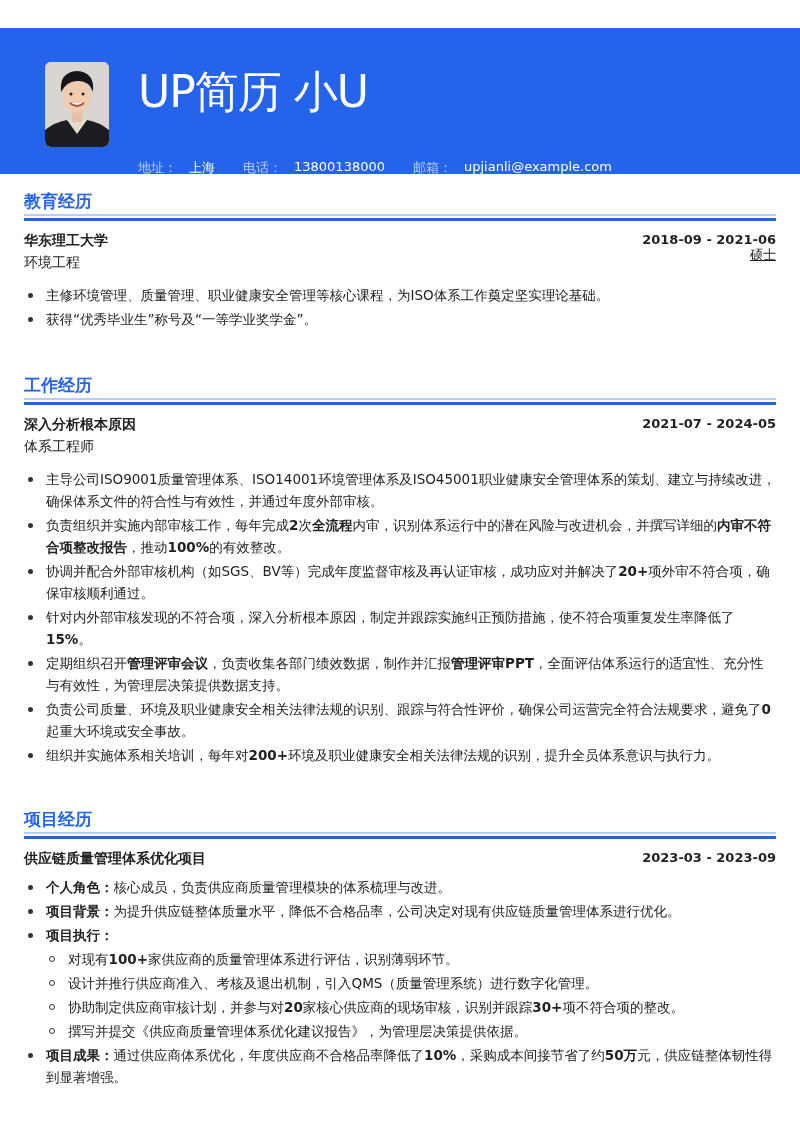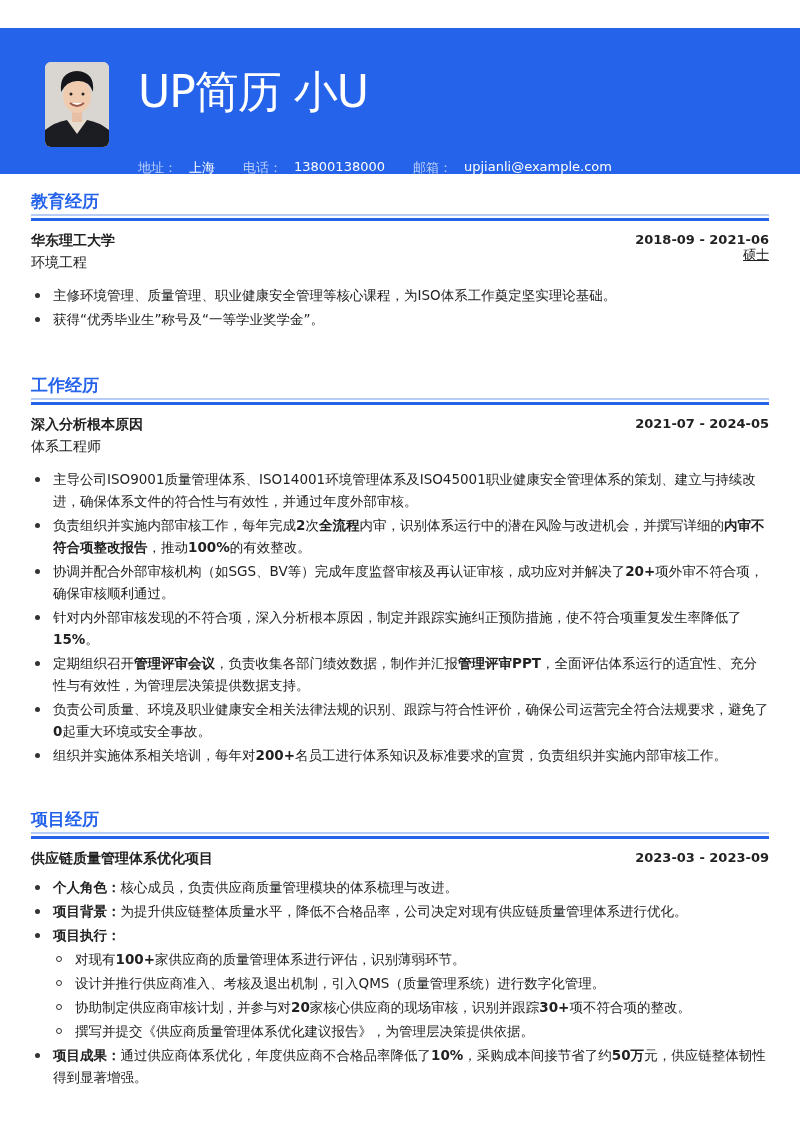--- a/index.html
+++ b/index.html
@@ -5,21 +5,21 @@
   * { box-sizing: border-box; margin: 0; padding: 0; }
   html, body { width: 800px; height: 1130px; background: #ffffff; overflow: hidden; }
   body { font-family: "DejaVu Sans", "Liberation Sans", sans-serif; color: #222; font-size: 13.5px; }
   .topgap { height: 28px; background: #fff; }
   .header { height: 146px; background: #2563eb; position: relative; }
   .avatar { position: absolute; left: 45px; top: 34px; width: 64px; height: 85px; border-radius: 6px; overflow: hidden; background: #d8d5d0; }
   .name { position: absolute; left: 138px; top: 38px; font-size: 44px; color: #fff; font-weight: 400; letter-spacing: -1px; line-height: 1.2; }
   .contacts { position: absolute; left: 138px; top: 131px; font-size: 13px; color: #fff; display: flex; gap: 28px; }
   .contacts .lbl { color: #bcd0fb; }
   .contact-item { display: flex; gap: 12px; }
-  .section { padding: 0 31px; }
+  .section { padding: 0 24px; }
   .sec-title { font-size: 17px; color: #2563eb; font-weight: 700; padding-top: 16px; height: 40px; }
   .sec-rule-thin { height: 2px; background: #b7cdf7; margin-bottom: 2px; }
   .sec-rule { height: 3px; background: #2563eb; }
   .row { display: flex; justify-content: space-between; margin-top: 10px; line-height: 1.35; gap: 36px; }
   .row .title { font-weight: 700; font-size: 14px; }
   .row .date { font-weight: 700; font-size: 13px; }
   .subrow { display: flex; justify-content: space-between; margin-top: 4px; }
   .subrow .sub { font-size: 14px; }
   .subrow .deg { font-size: 13px; margin-top: -8px; text-decoration: underline; }
   ul.bullets { list-style: none; margin-top: 12px; }
@@ -94,21 +94,21 @@
   <div class="subrow">
       <span class="sub">体系工程师</span>
     </div>
   <ul class="bullets">
     <li><span>主导公司ISO9001质量管理体系、ISO14001环境管理体系及ISO45001职业健康安全管理体系的策划、建立与持续改进，确保体系文件的符合性与有效性，并通过年度外部审核。</span></li>
     <li><span>负责组织并实施内部审核工作，每年完成</span><b>2</b><span>次</span><b>全流程</b><span>内审，识别体系运行中的潜在风险与改进机会，并撰写详细的</span><b>内审不符合项整改报告</b><span>，推动</span><b>100%</b><span>的有效整改。</span></li>
     <li><span>协调并配合外部审核机构（如SGS、BV等）完成年度监督审核及再认证审核，成功应对并解决了</span><b>20+</b><span>项外审不符合项，确保审核顺利通过。</span></li>
     <li><span>针对内外部审核发现的不符合项，深入分析根本原因，制定并跟踪实施纠正预防措施，使不符合项重复发生率降低了</span><b>15%</b><span>。</span></li>
     <li><span>定期组织召开</span><b>管理评审会议</b><span>，负责收集各部门绩效数据，制作并汇报</span><b>管理评审PPT</b><span>，全面评估体系运行的适宜性、充分性与有效性，为管理层决策提供数据支持。</span></li>
     <li><span>负责公司质量、环境及职业健康安全相关法律法规的识别、跟踪与符合性评价，确保公司运营完全符合法规要求，避免了</span><b>0</b><span>起重大环境或安全事故。</span></li>
-    <li><span>组织并实施体系相关培训，每年对</span><b>200+</b><span>名员工进行体系知识及标准要求的宣贯，负责组织并实施内部审核工作。</span></li>
+    <li><span>组织并实施体系相关培训，每年对</span><b>200+</b><span>环境及职业健康安全相关法律法规的识别，提升全员体系意识与执行力。</span></li>
   </ul>
 </div>
 
 <div class="section" style="margin-top:26px">
   <div class="sec-title">项目经历</div>
   <div class="sec-rule-thin"></div>
   <div class="sec-rule"></div>
   <div class="row">
       <span class="title">供应链质量管理体系优化项目</span>
       <span class="date">2023-03 - 2023-09</span>

